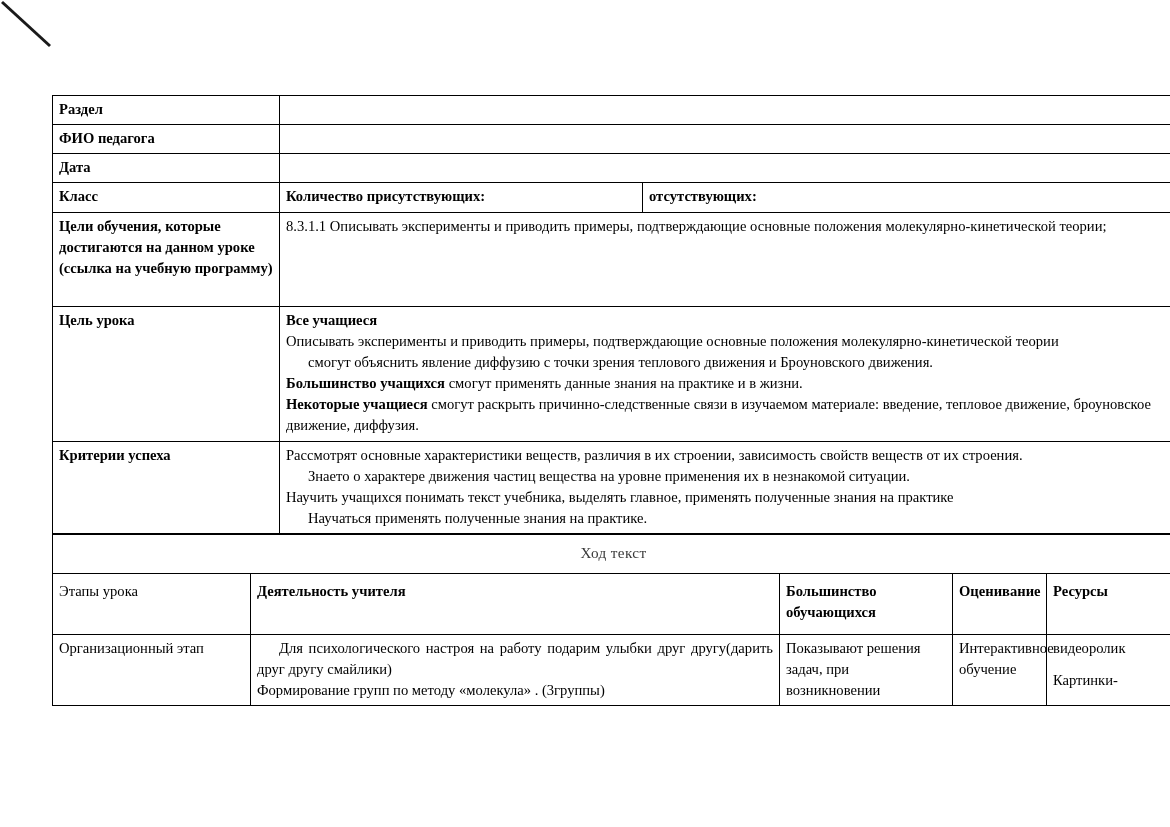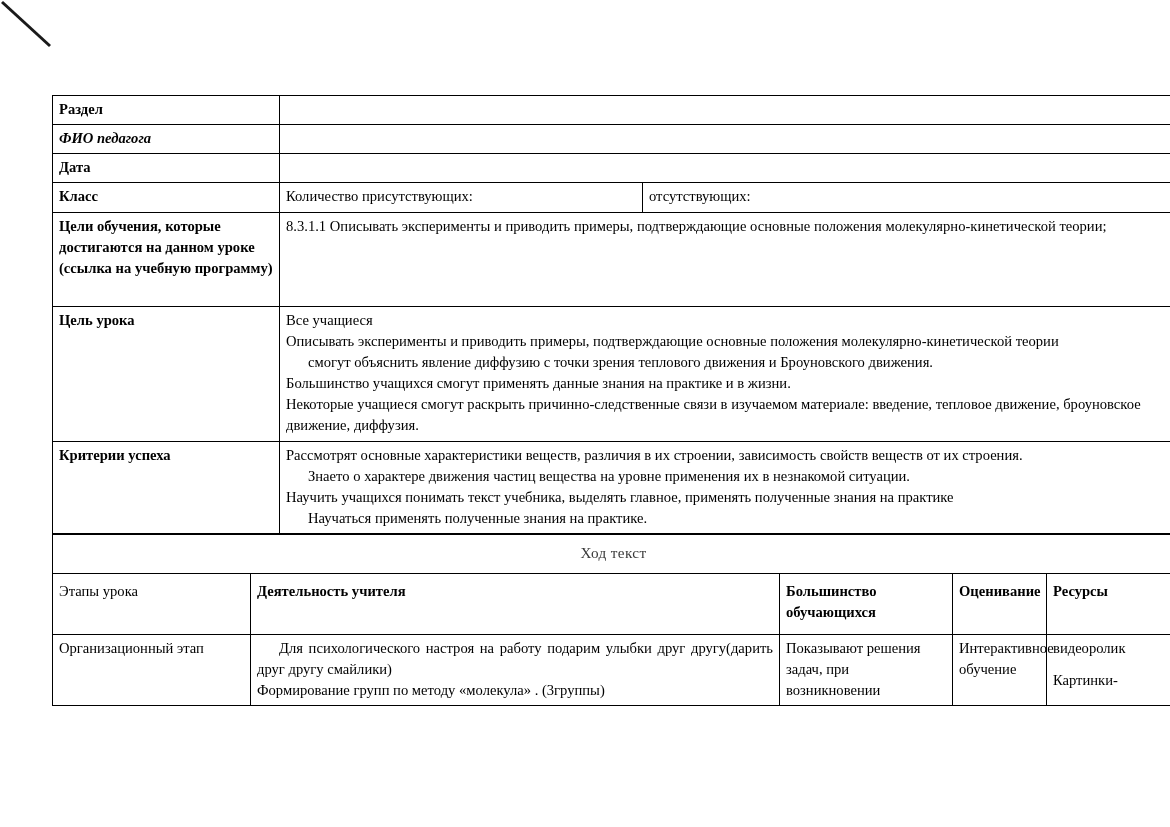--- a/index.html
+++ b/index.html
@@ -45,24 +45,24 @@
     vertical-align: top;
     padding: 3px 6px 4px 6px;
     line-height: 1.45;
   }
 
   
   .label-cell {
     font-weight: bold;
     width: 227px;
   }
-  .b { font-weight: normal; }
+  .b { font-weight: bold; }
 
   .row-razdel td { height: 16px; }
-  .row-fio td { height: 16px; font-style: italic; }
+  .row-fio td { height: 16px; }
   .row-data td { height: 16px; }
   .row-klass td { height: 16px; }
   .row-tema td { height: 16px; }
 
   .goals-cell { height: 86px; }
   .label-goals { font-weight: bold; width: 227px; }
 
   .aim-cell { }
   .crit-cell { }
 

